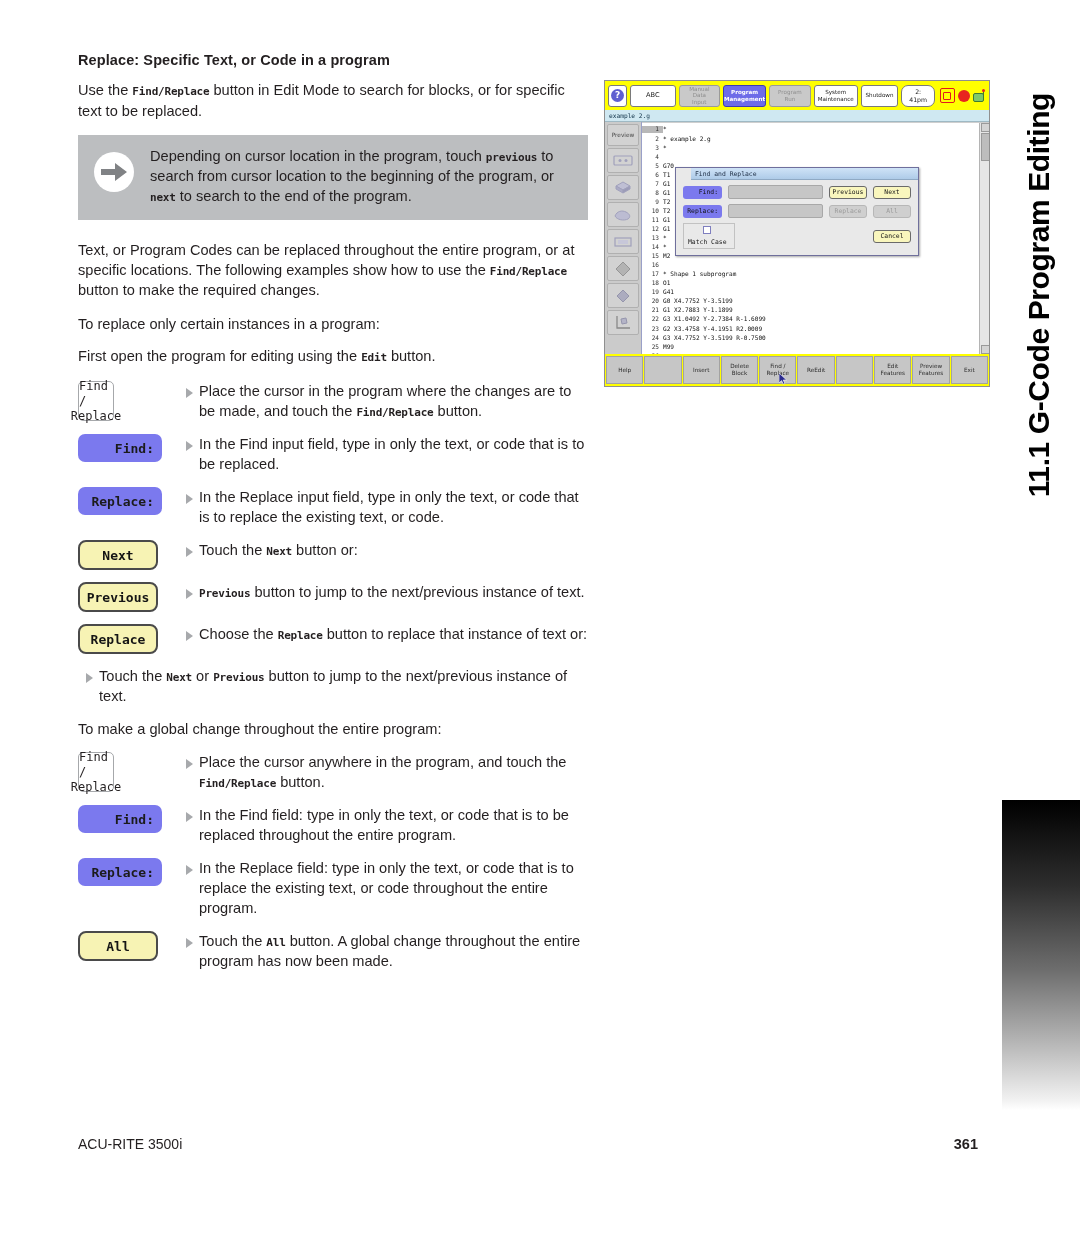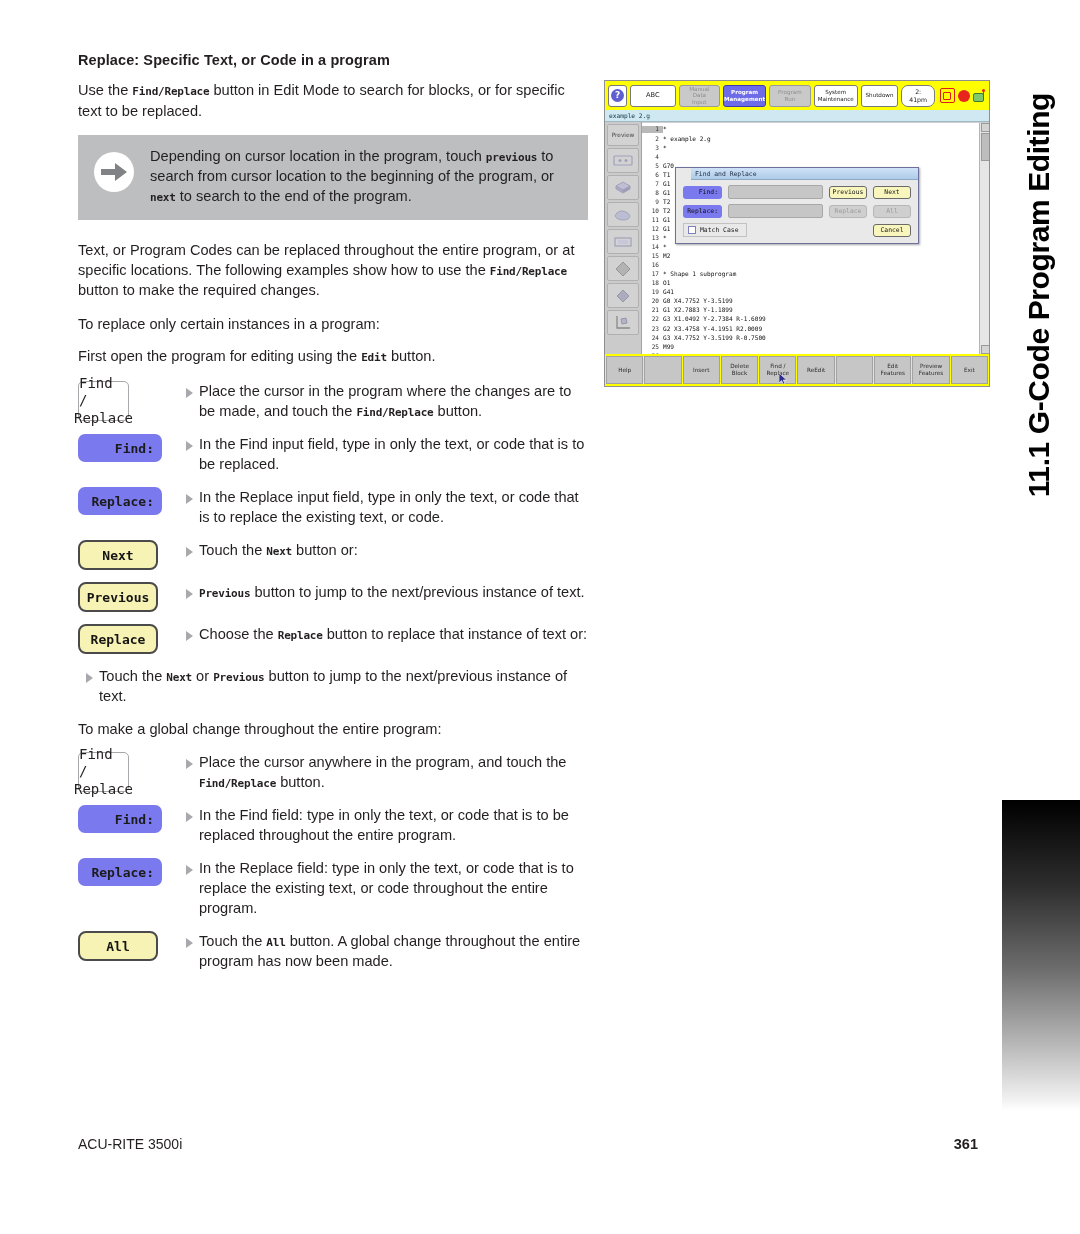--- a/index.html
+++ b/index.html
@@ -116,26 +116,26 @@
     box-sizing: border-box;
     font-family: "DejaVu Sans Mono", monospace;
     font-size: 12.5px;
     display: flex;
     align-items: center;
     justify-content: center;
     user-select: none;
   }
   
   .mbtn.softkey {
-    width: 51px; height: 40px;
+    width: 36px; height: 40px;
     background: #ffffff;
     border: 1px solid #a6a8ab;
     border-radius: 5px;
     flex-direction: column;
-    font-size: 14px;
+    font-size: 12px;
     line-height: 1.25;
     color: #231f20;
     box-shadow: 0 0 0 0 transparent;
   }
   
   .mbtn.purple {
     width: 84px; height: 28px;
     background: #7b79ee;
     border-radius: 7px;
     color: #1b1b1b;
@@ -407,20 +407,21 @@
   }
   .dlg-foot { display: flex; align-items: center; justify-content: space-between; margin-top: 3px; }
   .dlg-check {
     display: flex; align-items: center; gap: 4px;
     background: #e9e9e9;
     border: 1px solid #c2c2c2;
     padding: 2px 8px 2px 4px;
     font-size: 6.4px;
     font-family: "DejaVu Sans Mono", monospace;
     color: #1a1a1a;
+    flex-direction: column;
   }
   .dlg-check .box { width: 6px; height: 6px; background:#fff; border: 1px solid #7f7fbf; display:block; }
 
   
   .m-softbar {
     height: 32px;
     background: #ffff00;
     display: flex;
     align-items: center;
     gap: 1px;

